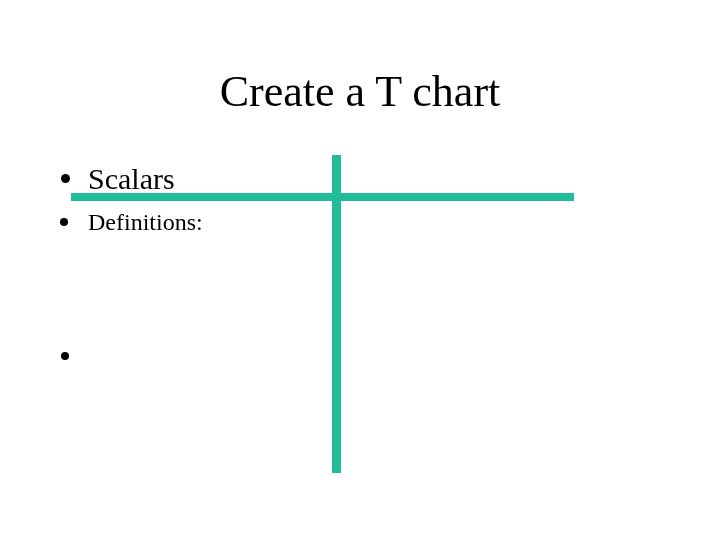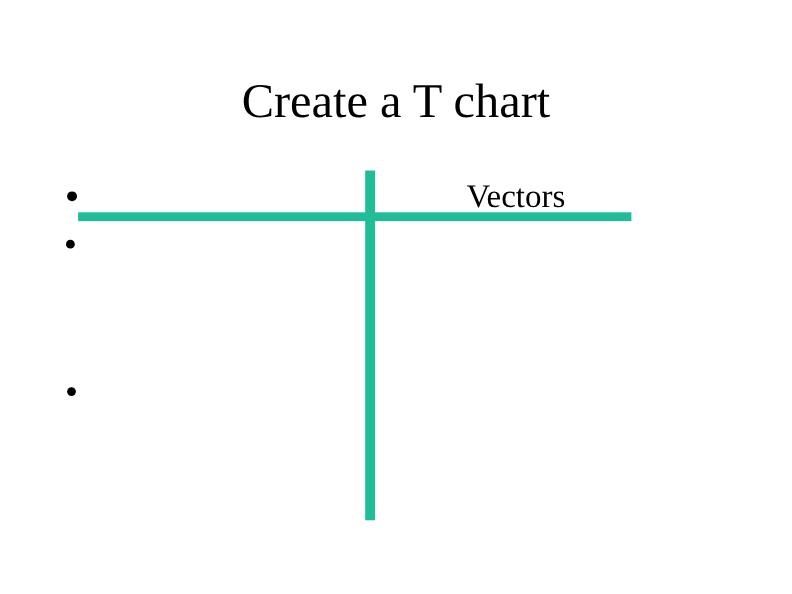--- a/index.html
+++ b/index.html
@@ -75,22 +75,23 @@
 <div class="slide" style="background: rgb(255, 255, 255); color: rgb(0, 0, 0);">
 
   <div class="title">Create a T chart</div>
 
   <div class="t-line t-vline" style="background: rgb(33, 189, 152);"></div>
 
   <div class="t-line t-hline" style="background: rgb(33, 189, 152);"></div>
 
   <span class="bullet bullet-1" style="background: rgb(0, 0, 0);"></span>
 
+  <div class="col-header header-left">Scalars</div>
 
-  <div class="col-header header-right">Vectors</div>
 
   <span class="bullet bullet-2" style="background: rgb(0, 0, 0);"></span>
 
+  <div class="item item-1">Definitions:</div>
 
   <span class="bullet bullet-3" style="background: rgb(0, 0, 0);"></span>
 
 
 </div>
 
 </body></html>

